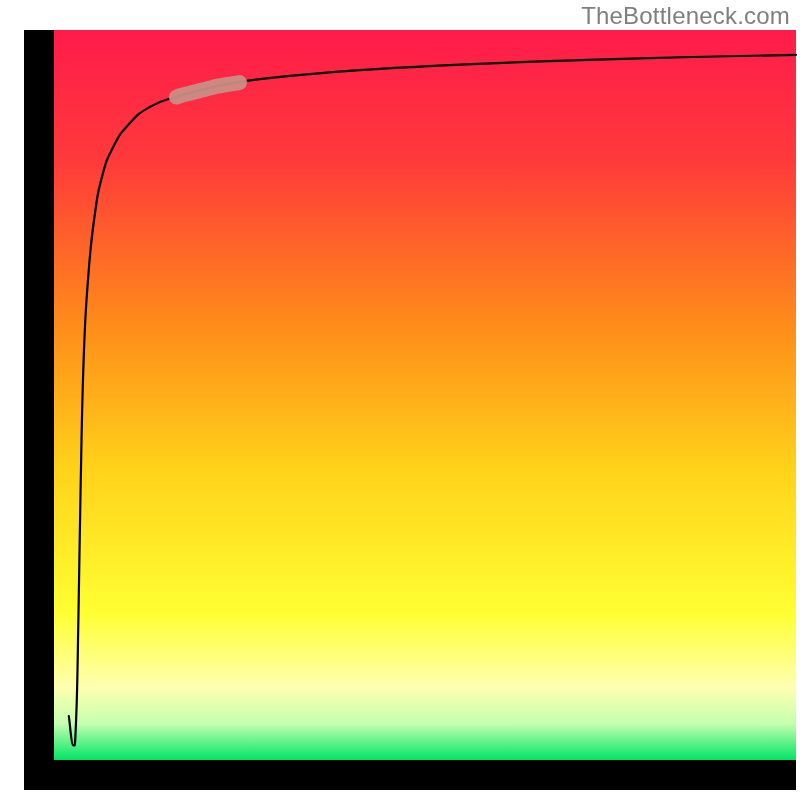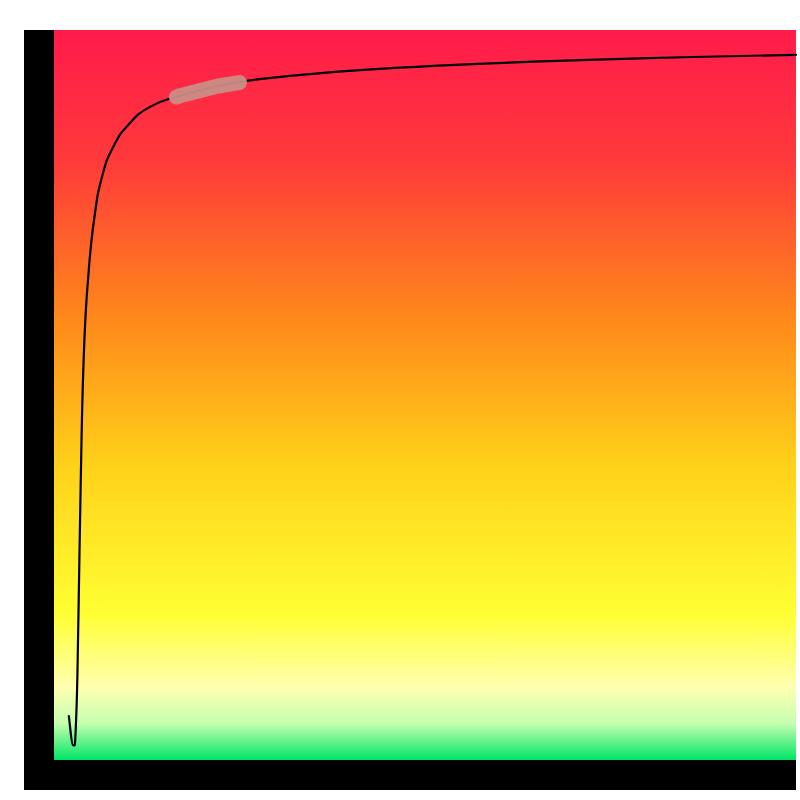--- a/index.html
+++ b/index.html
@@ -26,20 +26,21 @@
     letter-spacing: 0.2px;
   }
   svg {
     display: block;
   }
 </style>
 </head>
 <body>
 
 <div class="chart-wrap">
+  <div class="attribution">TheBottleneck.com</div>
   <svg id="chart-svg" width="800" height="800" viewBox="0 0 800 800">
     <defs>
       <linearGradient id="bg-grad" x1="0" y1="0" x2="0" y2="1">
           <stop offset="0%" stop-color="#ff1b4b"></stop>
           <stop offset="18%" stop-color="#ff3a3a"></stop>
           <stop offset="40%" stop-color="#ff8a1a"></stop>
           <stop offset="60%" stop-color="#ffd21a"></stop>
           <stop offset="80%" stop-color="#ffff33"></stop>
           <stop offset="90%" stop-color="#ffffb0"></stop>
           <stop offset="95%" stop-color="#c5ffb0"></stop>

